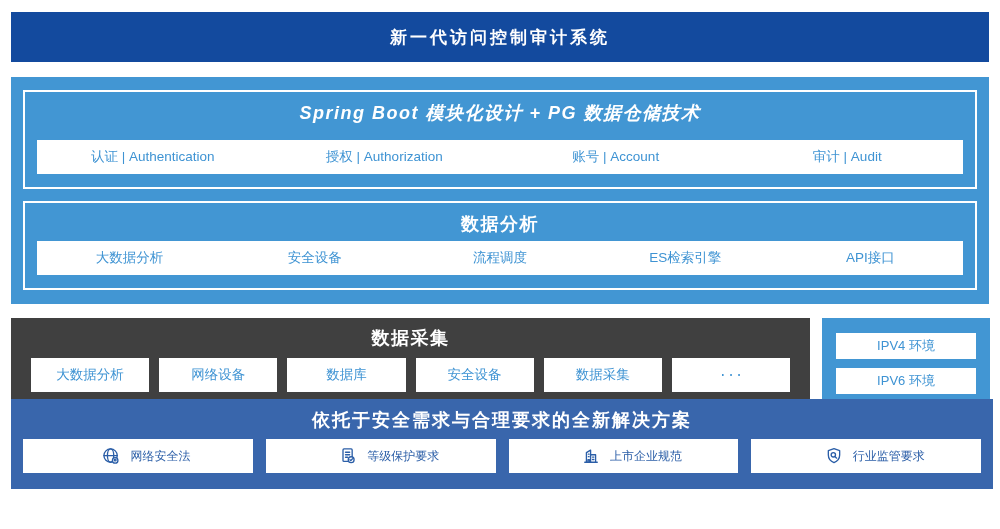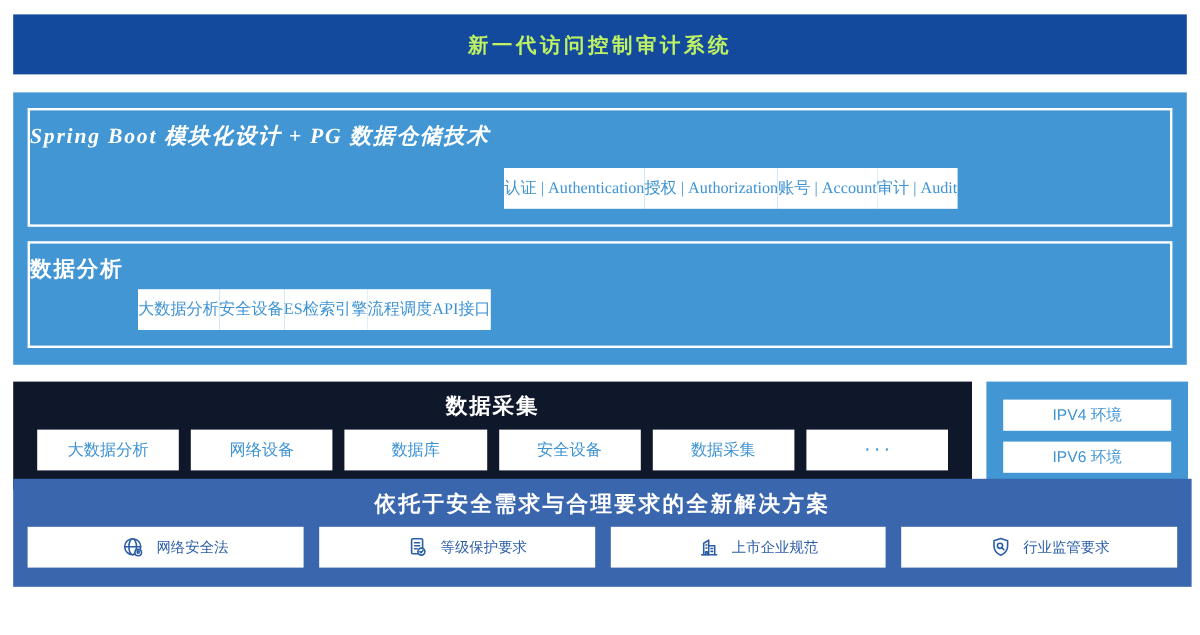--- a/index.html
+++ b/index.html
@@ -7,33 +7,33 @@
     position:relative;
     width:1000px;height:529px;
     background:#ffffff;
     font-family:"Liberation Sans","DejaVu Sans",sans-serif;
     overflow:hidden;
   }
   
   .banner{
     position:absolute;left:11px;top:12px;width:978px;height:50px;
     background:#134A9E;
-    color:#bef264;font-size:17px;font-weight:bold;letter-spacing:3px;
+    color:#ffffff;font-size:17px;font-weight:bold;letter-spacing:3px;
     display:flex;align-items:center;justify-content:center;
   }
   
   .platform{
     position:absolute;left:11px;top:77px;width:978px;height:227px;
     background:#4296D3;
   }
   .bordered{
     position:absolute;left:12px;right:12px;
     border:2px solid #ffffff;
     box-sizing:border-box;
-    display:flex;flex-direction:row;font-family:Liberation Serif, serif;
+    display:flex;flex-direction:column;
   }
   .bordered.modules{top:13px;height:99px;}
   .bordered.analysis{top:124px;height:89px;}
   .group-title{
     color:#ffffff;font-size:18px;font-weight:bold;letter-spacing:1.5px;
     text-align:center;
     margin-top:9px;
   }
   .group-title.italic{font-style:italic;}
   .row{
@@ -43,21 +43,21 @@
   .item-box{
     flex:1 1 0;height:34px;
     background:#ffffff;color:#3E93D3;
     font-size:13.5px;
     display:flex;align-items:center;justify-content:center;
     white-space:nowrap;
   }
   
   .collection{
     position:absolute;left:11px;top:318px;width:799px;height:90px;
-    background:#0f172a;
+    background:#404040;
     display:flex;flex-direction:column;box-sizing:border-box;font-family:Liberation Mono, monospace;
   }
   .collection .group-title{margin-top:8px;}
   .collection .row{gap:10px;padding:0 20px;margin-bottom:16px;}
   
   .netenv{
     position:absolute;left:822px;top:318px;width:168px;height:90px;
     background:#4296D3;
     display:flex;flex-direction:column;justify-content:center;gap:9px;
     padding:0 14px;box-sizing:border-box;
@@ -96,22 +96,22 @@
         <div class="item-box">授权 | Authorization</div>
         <div class="item-box">账号 | Account</div>
         <div class="item-box">审计 | Audit</div>
       </div>
     </div>
     <div class="bordered analysis">
       <div class="group-title">数据分析</div>
       <div class="row">
         <div class="item-box">大数据分析</div>
         <div class="item-box">安全设备</div>
+        <div class="item-box">流程调度</div>
         <div class="item-box">ES检索引擎</div>
-        <div class="item-box">流程调度</div>
         <div class="item-box">API接口</div>
       </div>
     </div>
   </section>
 
   <section class="collection">
     <div class="group-title">数据采集</div>
     <div class="row">
       <div class="item-box">大数据分析</div>
       <div class="item-box">网络设备</div>

